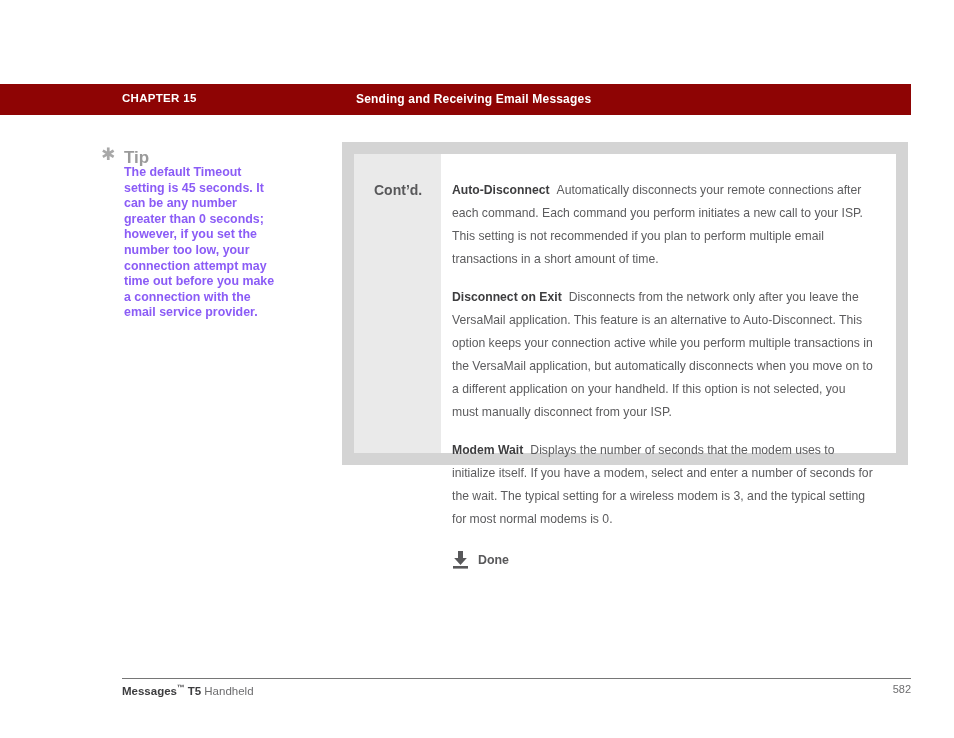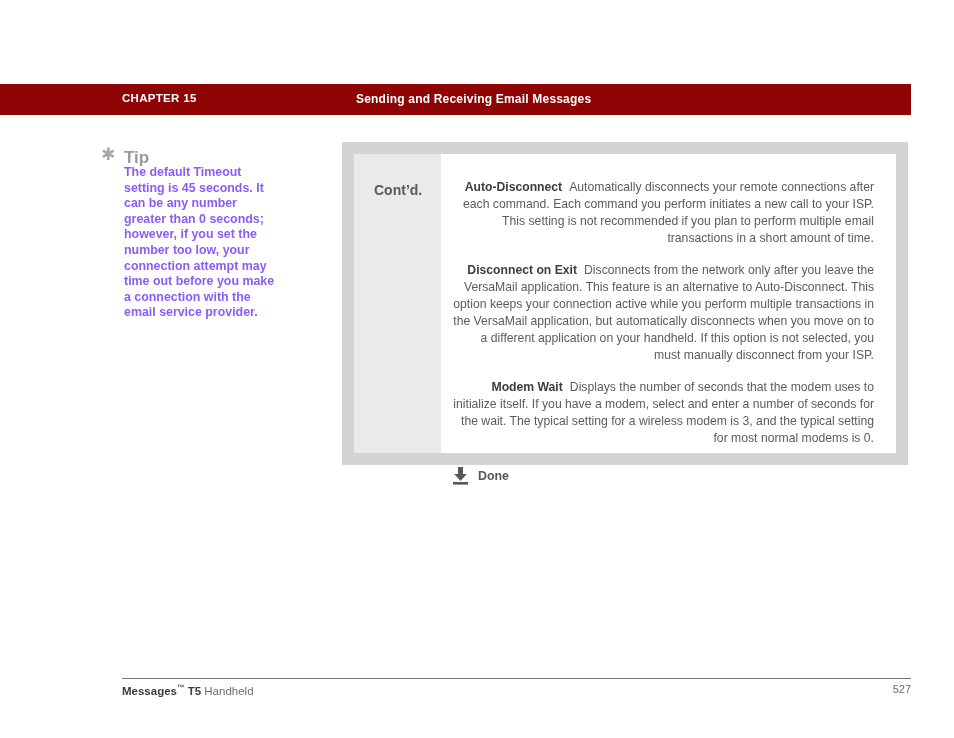--- a/index.html
+++ b/index.html
@@ -89,21 +89,20 @@
   .panel-frame {
     position: absolute;
     left: 342px;
     top: 142px;
     width: 566px;
     height: 323px;
     background: #d4d4d4;
     box-sizing: border-box;
     padding: 12px;
     display: flex;
-    text-align: right;
   }
   .panel-sidecol {
     width: 87px;
     flex: 0 0 87px;
     background: #eaeaea;
     position: relative;
   }
   .contd-label {
     position: absolute;
     left: 20px;
@@ -115,21 +114,21 @@
   }
   .panel-main {
     flex: 1 1 auto;
     background: #ffffff;
     position: relative;
     padding: 25px 22px 0 11px;
     box-sizing: border-box;
   }
   .para {
     font-size: 12.2px;
-    line-height: 17px;
+    line-height: 23px;
     color: #5c5c5e;
     margin: 0 0 15px 0;
   }
   .para b {
     color: #3d3d3f;
     font-weight: bold;
   }
   .para .gap {
     display: inline-block;
     width: 7px;
@@ -233,13 +232,13 @@
       <span class="done-label">Done</span>
     </div>
 
   </div>
 </div>
 
 <div class="footer-rule"></div>
 <div class="footer-left">
   <b>Messages</b><span class="tm">™</span> <b>T5</b> <span>Handheld</span>
 </div>
-<div class="footer-page">527</div>
+<div class="footer-page">582</div>
 
 </body></html>

